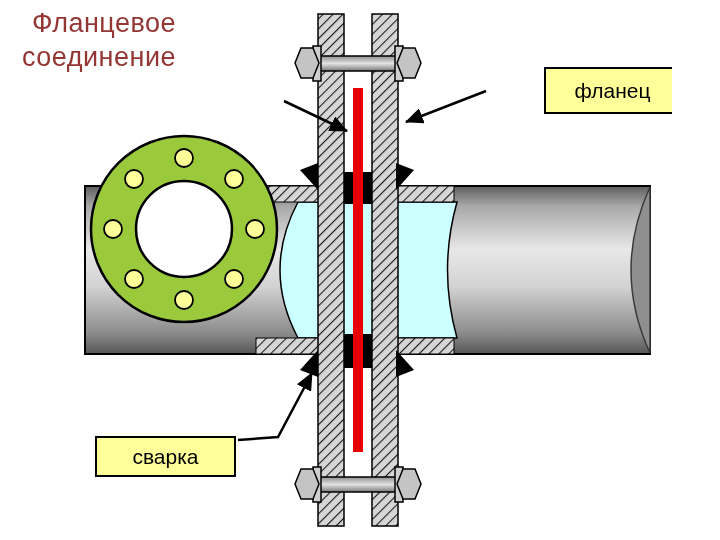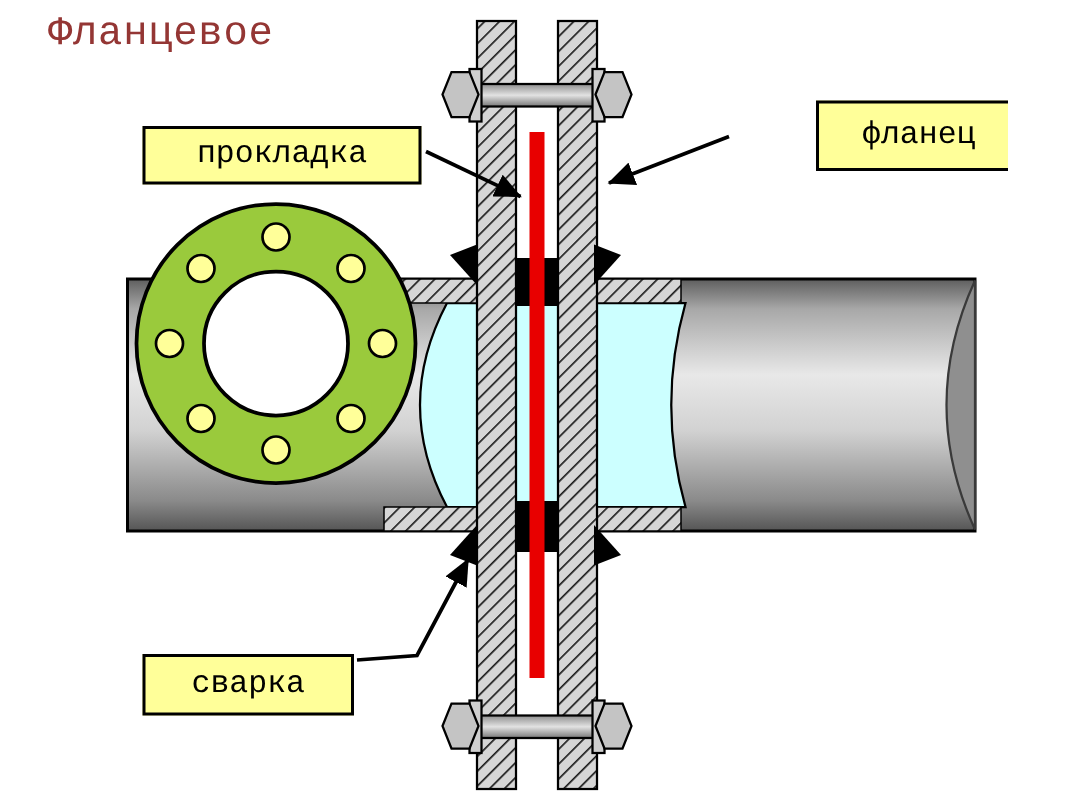--- a/index.html
+++ b/index.html
@@ -1,18 +1,18 @@
 <!DOCTYPE html>
 <html><head>
 <meta charset="utf-8">
 <style>
   html,body{margin:0;padding:0;background:#fff;}
   #stage{
     position:relative;width:672px;height:540px;background:#fff;overflow:hidden;
-    font-family:Liberation Mono, monospace;
+    font-family:Liberation Sans, sans-serif;
   }
   #diagram-svg{position:absolute;left:0;top:0;}
   .page-title{
     position:absolute;left:22px;top:6px;color:#943634;
     font-size:27px;line-height:34px;letter-spacing:0.5px;
   }
   .page-title .l1{margin-left:10px;}
   .callout{
     position:absolute;background:#FFFF99;border:2px solid #000;
     display:flex;align-items:center;justify-content:center;
@@ -104,19 +104,19 @@
       <circle cx="184" cy="229" r="48" fill="#FFFFFF" stroke="#000" stroke-width="2.5"></circle>
     </g>
 
     <path d="M284,101 L347,131" stroke="#000" stroke-width="2.5" fill="none" marker-end="url(#arrowHead)"></path>
     <path d="M486,91 L406,122" stroke="#000" stroke-width="2.5" fill="none" marker-end="url(#arrowHead)"></path>
     <path d="M238,440 L278,437 L312,373" stroke="#000" stroke-width="2.5" fill="none" marker-end="url(#arrowHead)"></path>
   </svg>
 
   <div class="page-title">
     <div class="l1">Фланцевое</div>
+    <div class="l2">соединение</div>
   </div>
 
-  <div class="callout" id="label-gasket">прокладка</div>
   <div class="callout" id="label-flange">фланец</div>
   <div class="callout" id="label-weld">сварка</div>
 
 </div>
 
 </body></html>

